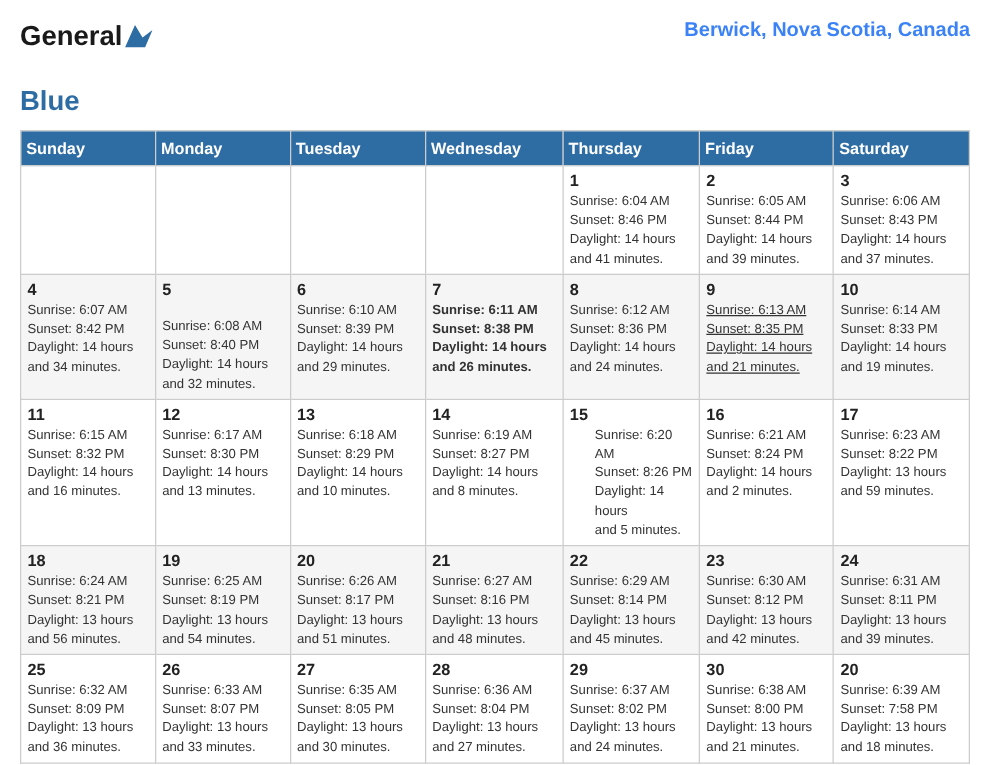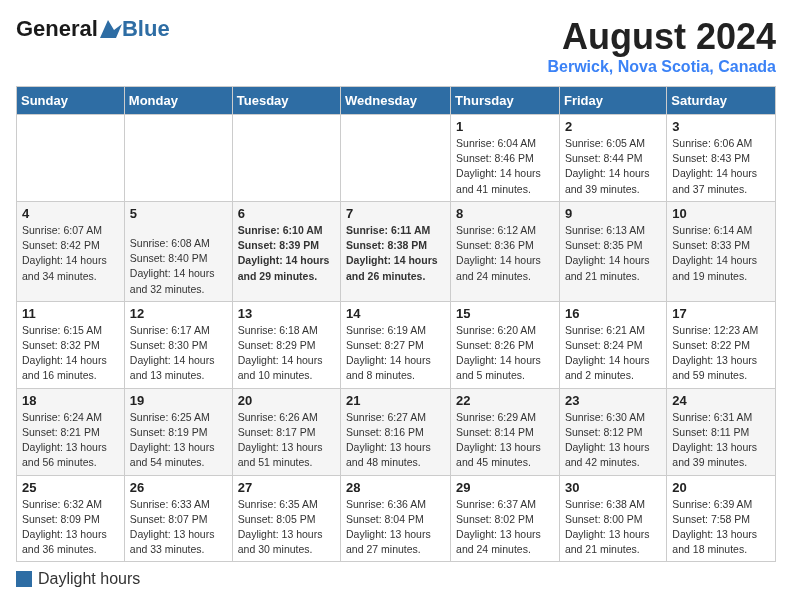--- a/index.html
+++ b/index.html
@@ -11,22 +11,23 @@
       padding: 16px;
     }
     .header-area {
       display: flex;
       justify-content: space-between;
       align-items: flex-start;
       margin-bottom: 10px;
     }
     .logo {
       display: flex;
-      flex-direction: row;
+      flex-direction: column;
       align-items: flex-start;
+      gap: 26px;
     }
     .logo-line {
       display: flex;
       align-items: center;
     }
     .title-area {
       text-align: right;
     }
     .month-title {
       font-size: 36px;
@@ -100,21 +101,20 @@
       <span style="font-size:22px;font-weight:bold;color:#1a1a1a;">General</span>
       <svg width="22" height="18" viewBox="0 0 22 18" style="margin-left:2px;vertical-align:middle;">
         <polygon points="0,18 8,0 14,10 22,4 16,18" fill="#2e6da4"></polygon>
       </svg>
     </div>
     <div>
       <span style="font-size:22px;font-weight:bold;color:#2e6da4;">Blue</span>
     </div>
   </div>
   <div class="title-area">
-    <div class="month-title">August 2024</div>
     <div class="location-title">Berwick, Nova Scotia, Canada</div>
   </div>
 </div>
 
 <table class="calendar">
   <thead>
     <tr id="days-header">
         <th>Sunday</th>
         <th>Monday</th>
         <th>Tuesday</th>
@@ -173,21 +173,21 @@
             <div class="day-num">5</div>
             <div class="sun-info" style="white-space: pre-line; margin-top: 15px;">Sunrise: 6:08 AM
 Sunset: 8:40 PM
 Daylight: 14 hours
 and 32 minutes.</div>
           </div>
         </td>
         <td>
           <div class="cell-content">
             <div class="day-num">6</div>
-            <div class="sun-info" style="white-space: pre-line; font-weight: bold;">Sunrise: 6:10 AM
+            <div class="sun-info" style="white-space: pre-line;">Sunrise: 6:10 AM
 Sunset: 8:39 PM
 Daylight: 14 hours
 and 29 minutes.</div>
           </div>
         </td>
         <td>
           <div class="cell-content">
             <div class="day-num">7</div>
             <div class="sun-info" style="white-space: pre-line; font-weight: bold;">Sunrise: 6:11 AM
 Sunset: 8:38 PM
@@ -200,21 +200,21 @@
             <div class="day-num">8</div>
             <div class="sun-info" style="white-space: pre-line;">Sunrise: 6:12 AM
 Sunset: 8:36 PM
 Daylight: 14 hours
 and 24 minutes.</div>
           </div>
         </td>
         <td>
           <div class="cell-content">
             <div class="day-num">9</div>
-            <div class="sun-info" style="white-space: pre-line;">Sunrise: 6:13 AM
+            <div class="sun-info" style="white-space: pre-line; text-decoration: underline;">Sunrise: 6:13 AM
 Sunset: 8:35 PM
 Daylight: 14 hours
 and 21 minutes.</div>
           </div>
         </td>
         <td>
           <div class="cell-content">
             <div class="day-num">10</div>
             <div class="sun-info" style="white-space: pre-line;">Sunrise: 6:14 AM
 Sunset: 8:33 PM
@@ -256,39 +256,39 @@
             <div class="day-num">14</div>
             <div class="sun-info" style="white-space: pre-line;">Sunrise: 6:19 AM
 Sunset: 8:27 PM
 Daylight: 14 hours
 and 8 minutes.</div>
           </div>
         </td>
         <td>
           <div class="cell-content">
             <div class="day-num">15</div>
-            <div class="sun-info" style="white-space: pre-line;">Sunrise: 6:20 AM
+            <div class="sun-info" style="white-space: pre-line; margin-left: 20px;">Sunrise: 6:20 AM
 Sunset: 8:26 PM
 Daylight: 14 hours
 and 5 minutes.</div>
           </div>
         </td>
         <td>
           <div class="cell-content">
             <div class="day-num">16</div>
             <div class="sun-info" style="white-space: pre-line;">Sunrise: 6:21 AM
 Sunset: 8:24 PM
 Daylight: 14 hours
 and 2 minutes.</div>
           </div>
         </td>
         <td>
           <div class="cell-content">
             <div class="day-num">17</div>
-            <div class="sun-info" style="white-space: pre-line;">Sunrise: 12:23 AM
+            <div class="sun-info" style="white-space: pre-line;">Sunrise: 6:23 AM
 Sunset: 8:22 PM
 Daylight: 13 hours
 and 59 minutes.</div>
           </div>
         </td>
       </tr>
       <tr>
         <td>
           <div class="cell-content">
             <div class="day-num">18</div>

